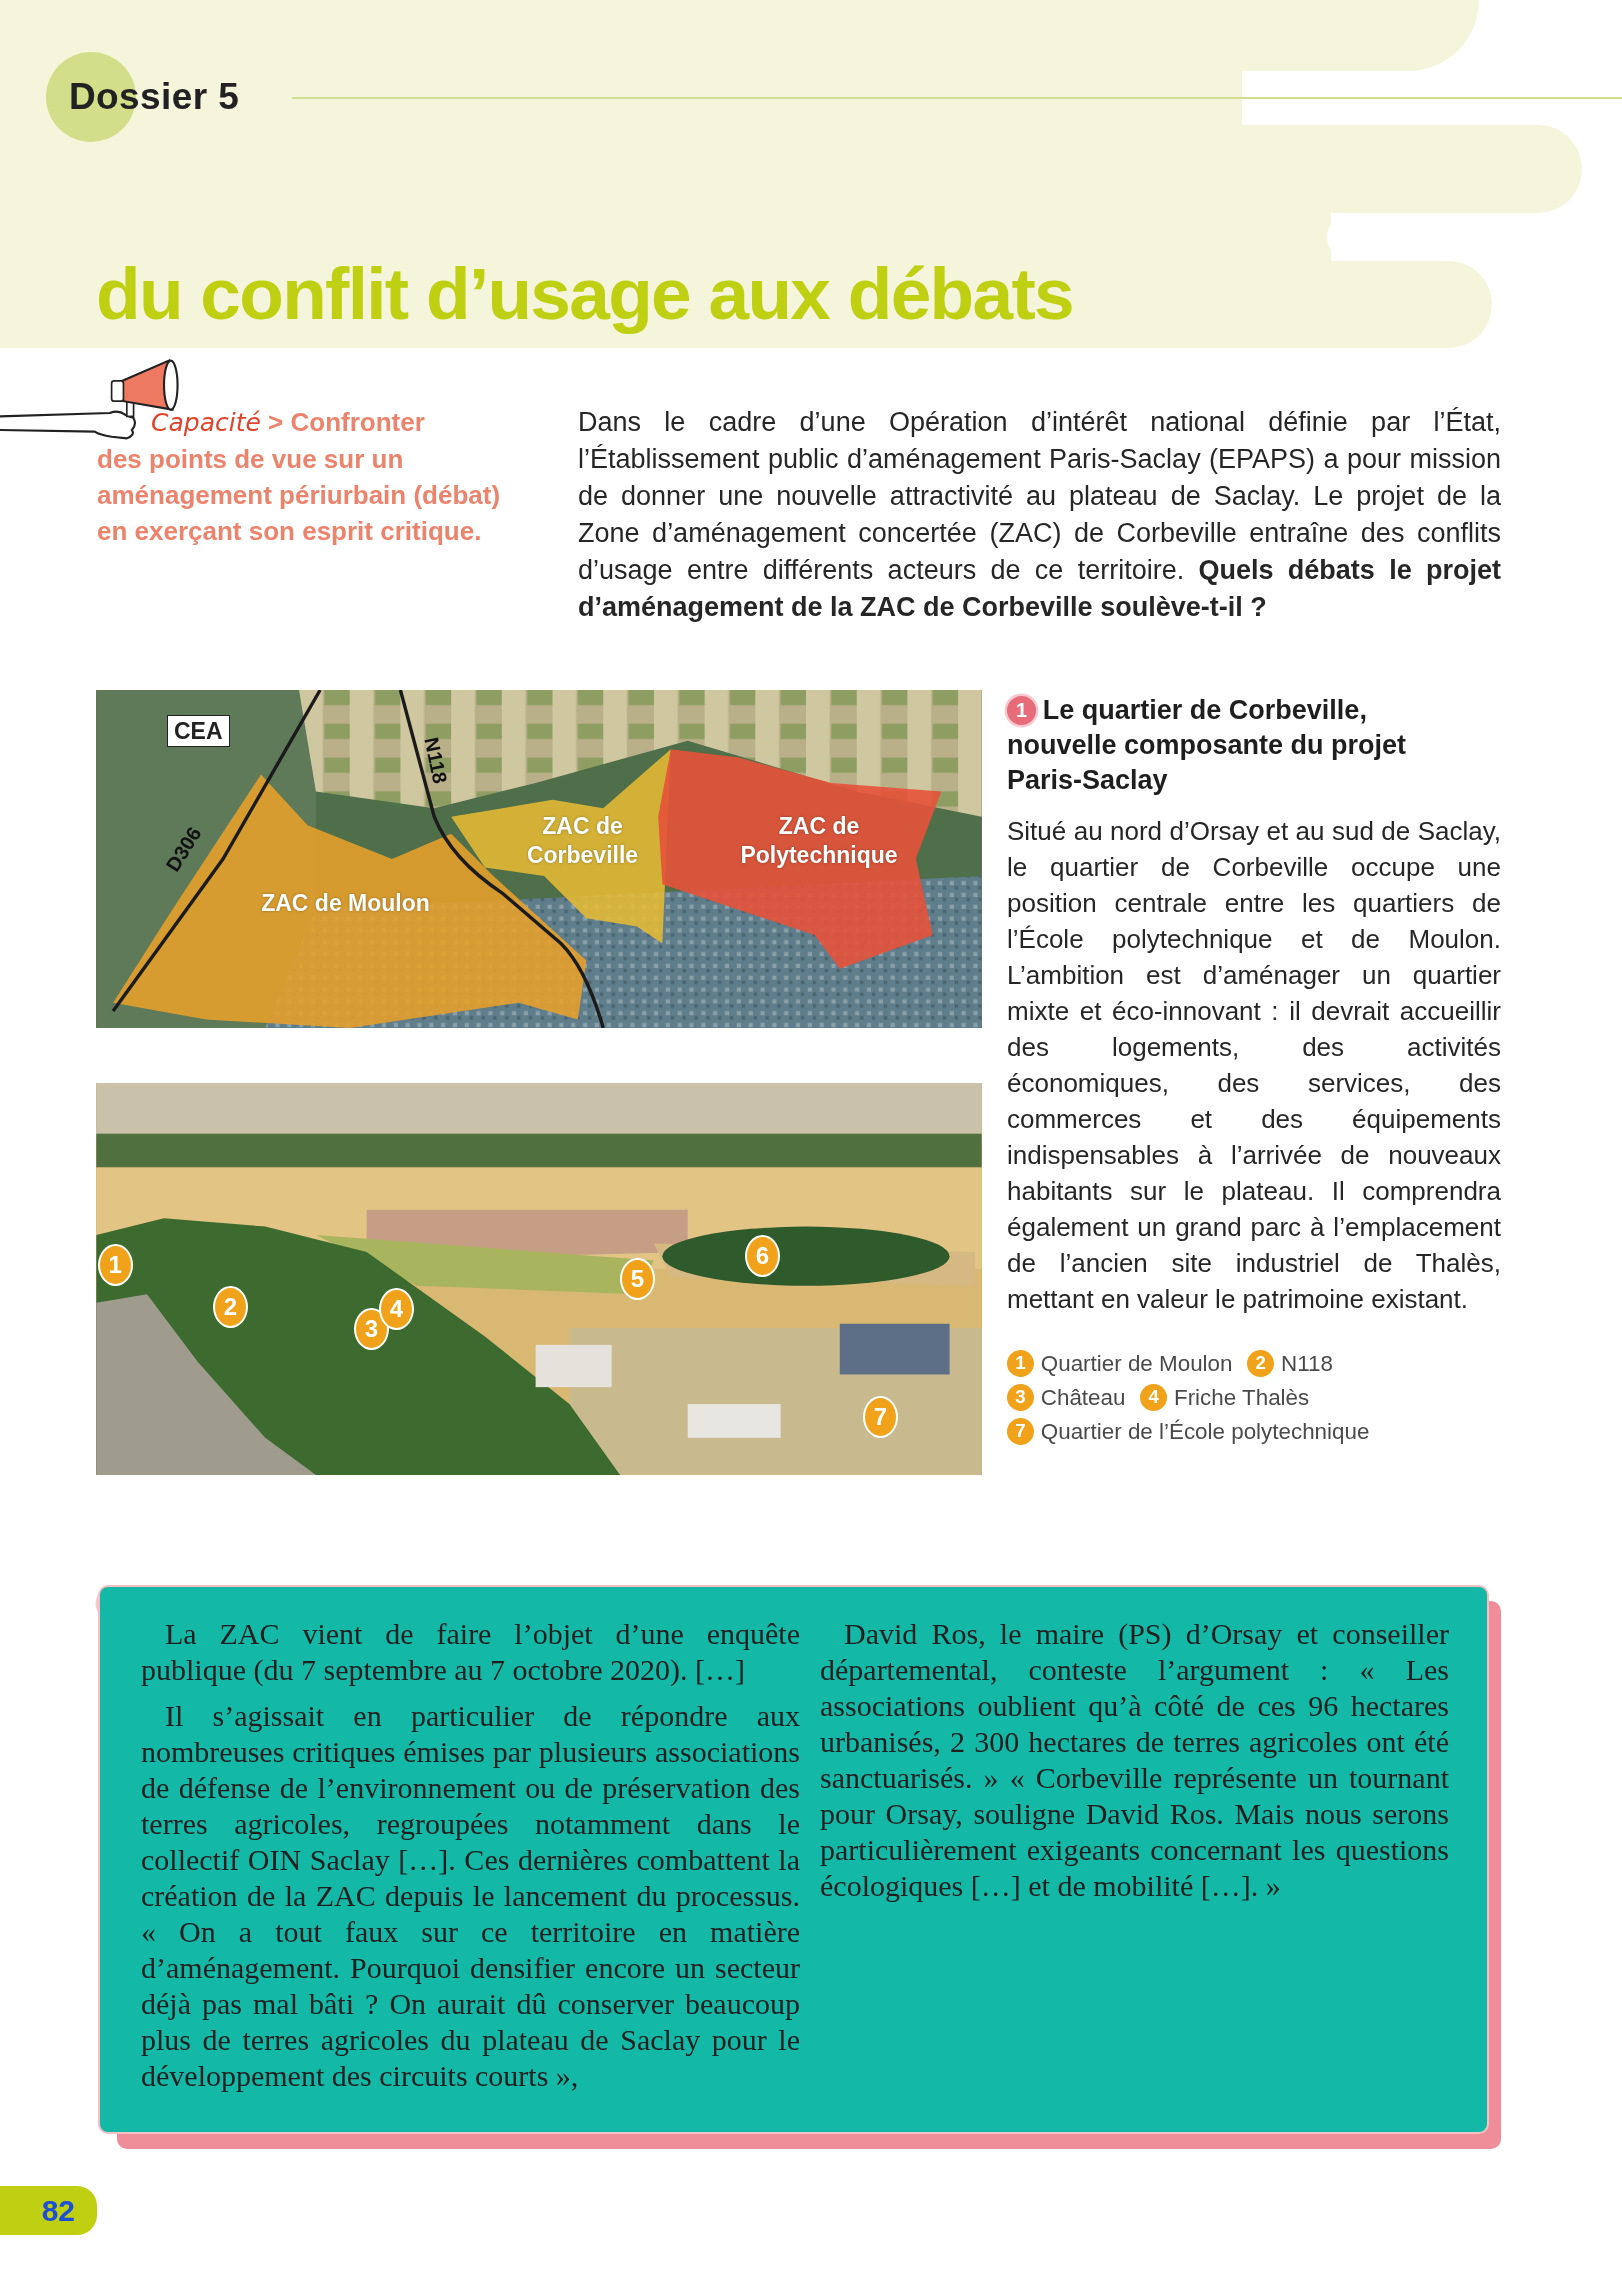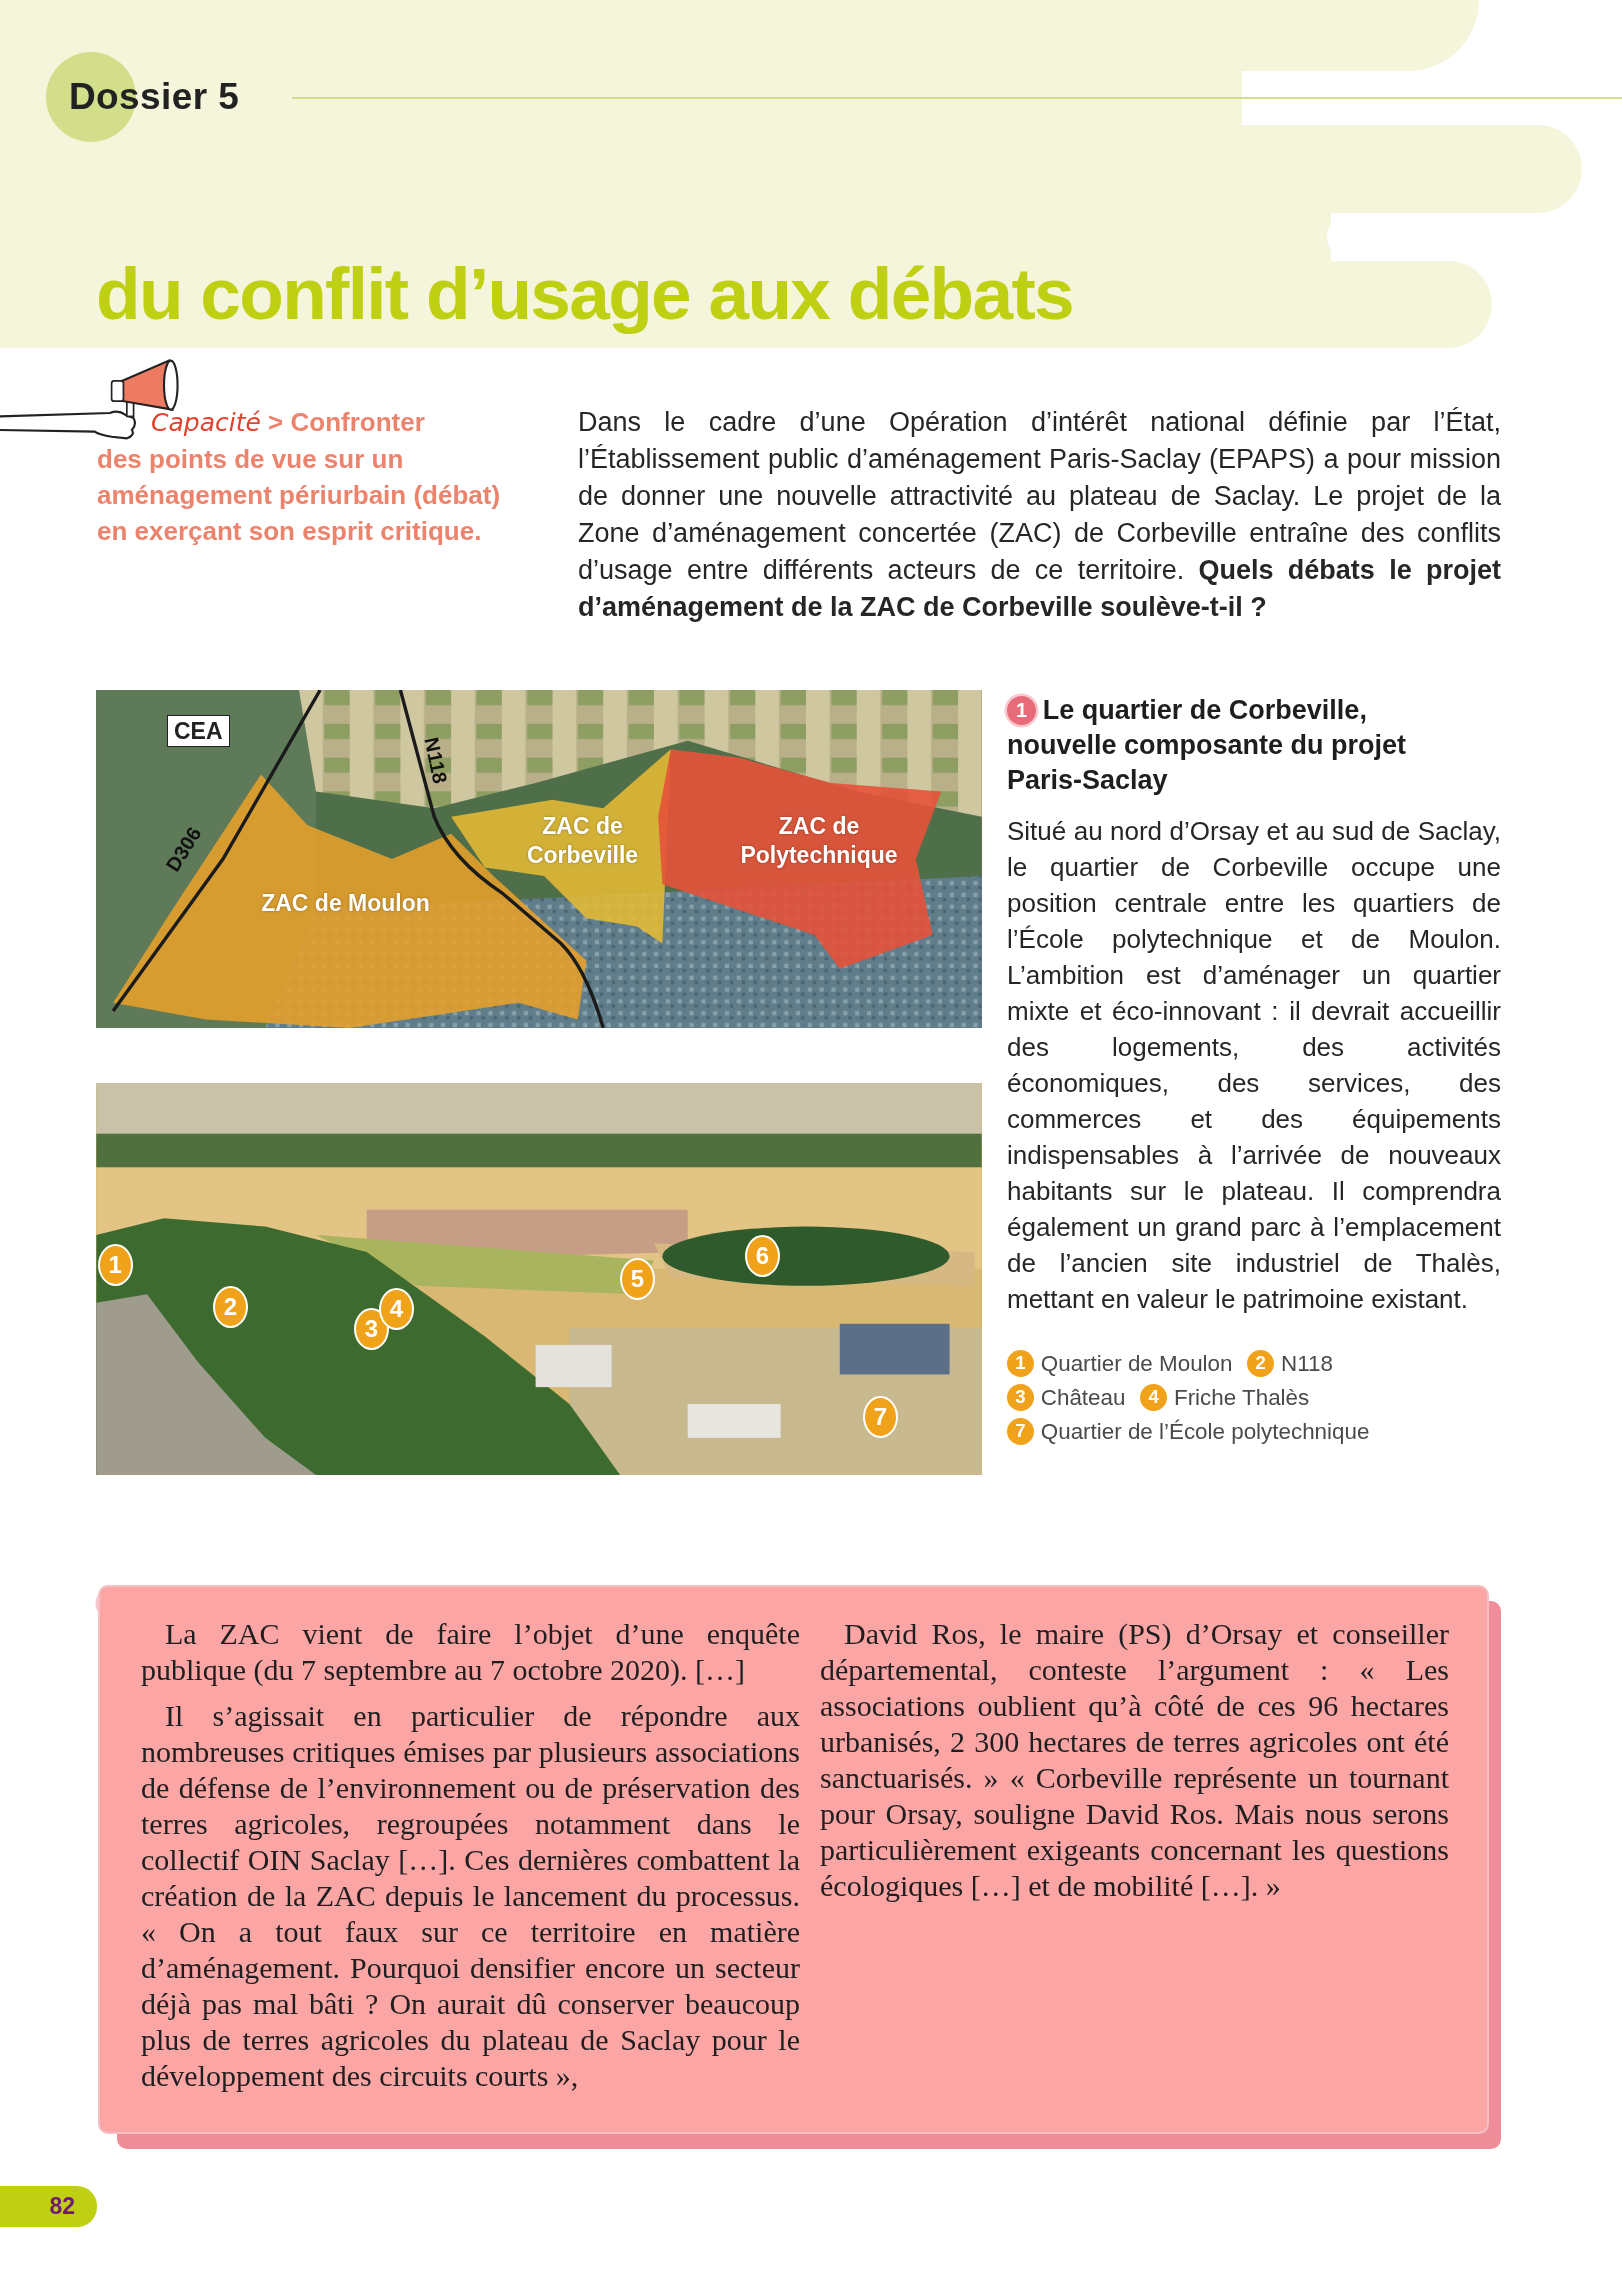--- a/index.html
+++ b/index.html
@@ -48,29 +48,29 @@
   .doc1-body { position: absolute; left: 1007px; top: 813px; width: 494px; font-size: 26px; line-height: 36px; color: #262626; text-align: justify; }
 
   .legend { position: absolute; left: 1007px; top: 1347px; width: 499px; font-size: 22.4px; line-height: 34px; color: #4a4a4a; }
   .legend .lg-row { white-space: nowrap; }
   .legend .lg-num { display: inline-flex; align-items: center; justify-content: center; width: 27px; height: 27px; border-radius: 50%; background: #f0a21a; color: #fff; font-weight: bold; font-size: 18.6px; vertical-align: 1.7px; margin-right: 6.8px; }
   .legend .lg-item { margin-right: 8.5px; }
 
   
   .doc2-title { position: absolute; left: 98px; top: 1587px; font-size: 28px; font-weight: bold; color: #1e1e1e; letter-spacing: -0.3px; }
   .doc2-shadow { position: absolute; left: 117px; top: 1601px; width: 1384px; height: 548px; background: #ef8d99; border-radius: 10px; }
-  .doc2-box { position: absolute; left: 98px; top: 1585px; width: 1391px; height: 549px; background: #fca5a5; border: 2.5px solid #f3c0c3; border-radius: 10px; }
+  .doc2-box { position: absolute; left: 98px; top: 1585px; width: 1391px; height: 549px; background: #14b8a6; border: 2.5px solid #f3c0c3; border-radius: 10px; }
   .doc2-col { position: absolute; top: 29px; width: 659px; font-family: "Liberation Serif", "DejaVu Serif", serif; font-size: 30px; line-height: 36px; color: #1f1f1f; text-align: justify; }
   .doc2-col p { margin-bottom: 10px; }
   .doc2-col p.indent { text-indent: 24px; }
   .col-left { left: 41px; }
   .col-right { left: 720px; width: 629px; }
   .source { font-family: "Liberation Sans", "DejaVu Sans", sans-serif; font-size: 21.6px; line-height: 30px; color: #4a4a4a; text-align: right; margin-top: 6.8px; }
 
-  .page-num { position: absolute; left: 0; top: 2186px; width: 97px; height: 41px; background: #bfcf12; border-radius: 0 20px 20px 0; color: #701a75; font-weight: bold; font-size: 23px; display: flex; align-items: center; justify-content: flex-end; padding-right: 22px; }
+  .page-num { position: absolute; left: 0; top: 2186px; width: 97px; height: 49px; background: #bfcf12; border-radius: 0 20px 20px 0; color: #1d4ed8; font-weight: bold; font-size: 30px; display: flex; align-items: center; justify-content: flex-end; padding-right: 22px; }
 </style>
 </head>
 <body>
 
 <div class="hdr-bg">
   <div class="blob b1b"></div>
   <div class="blob b2"></div>
   <div class="blob b3"></div>
   <div class="blob b4"></div>
   <div class="blob b5"></div>

